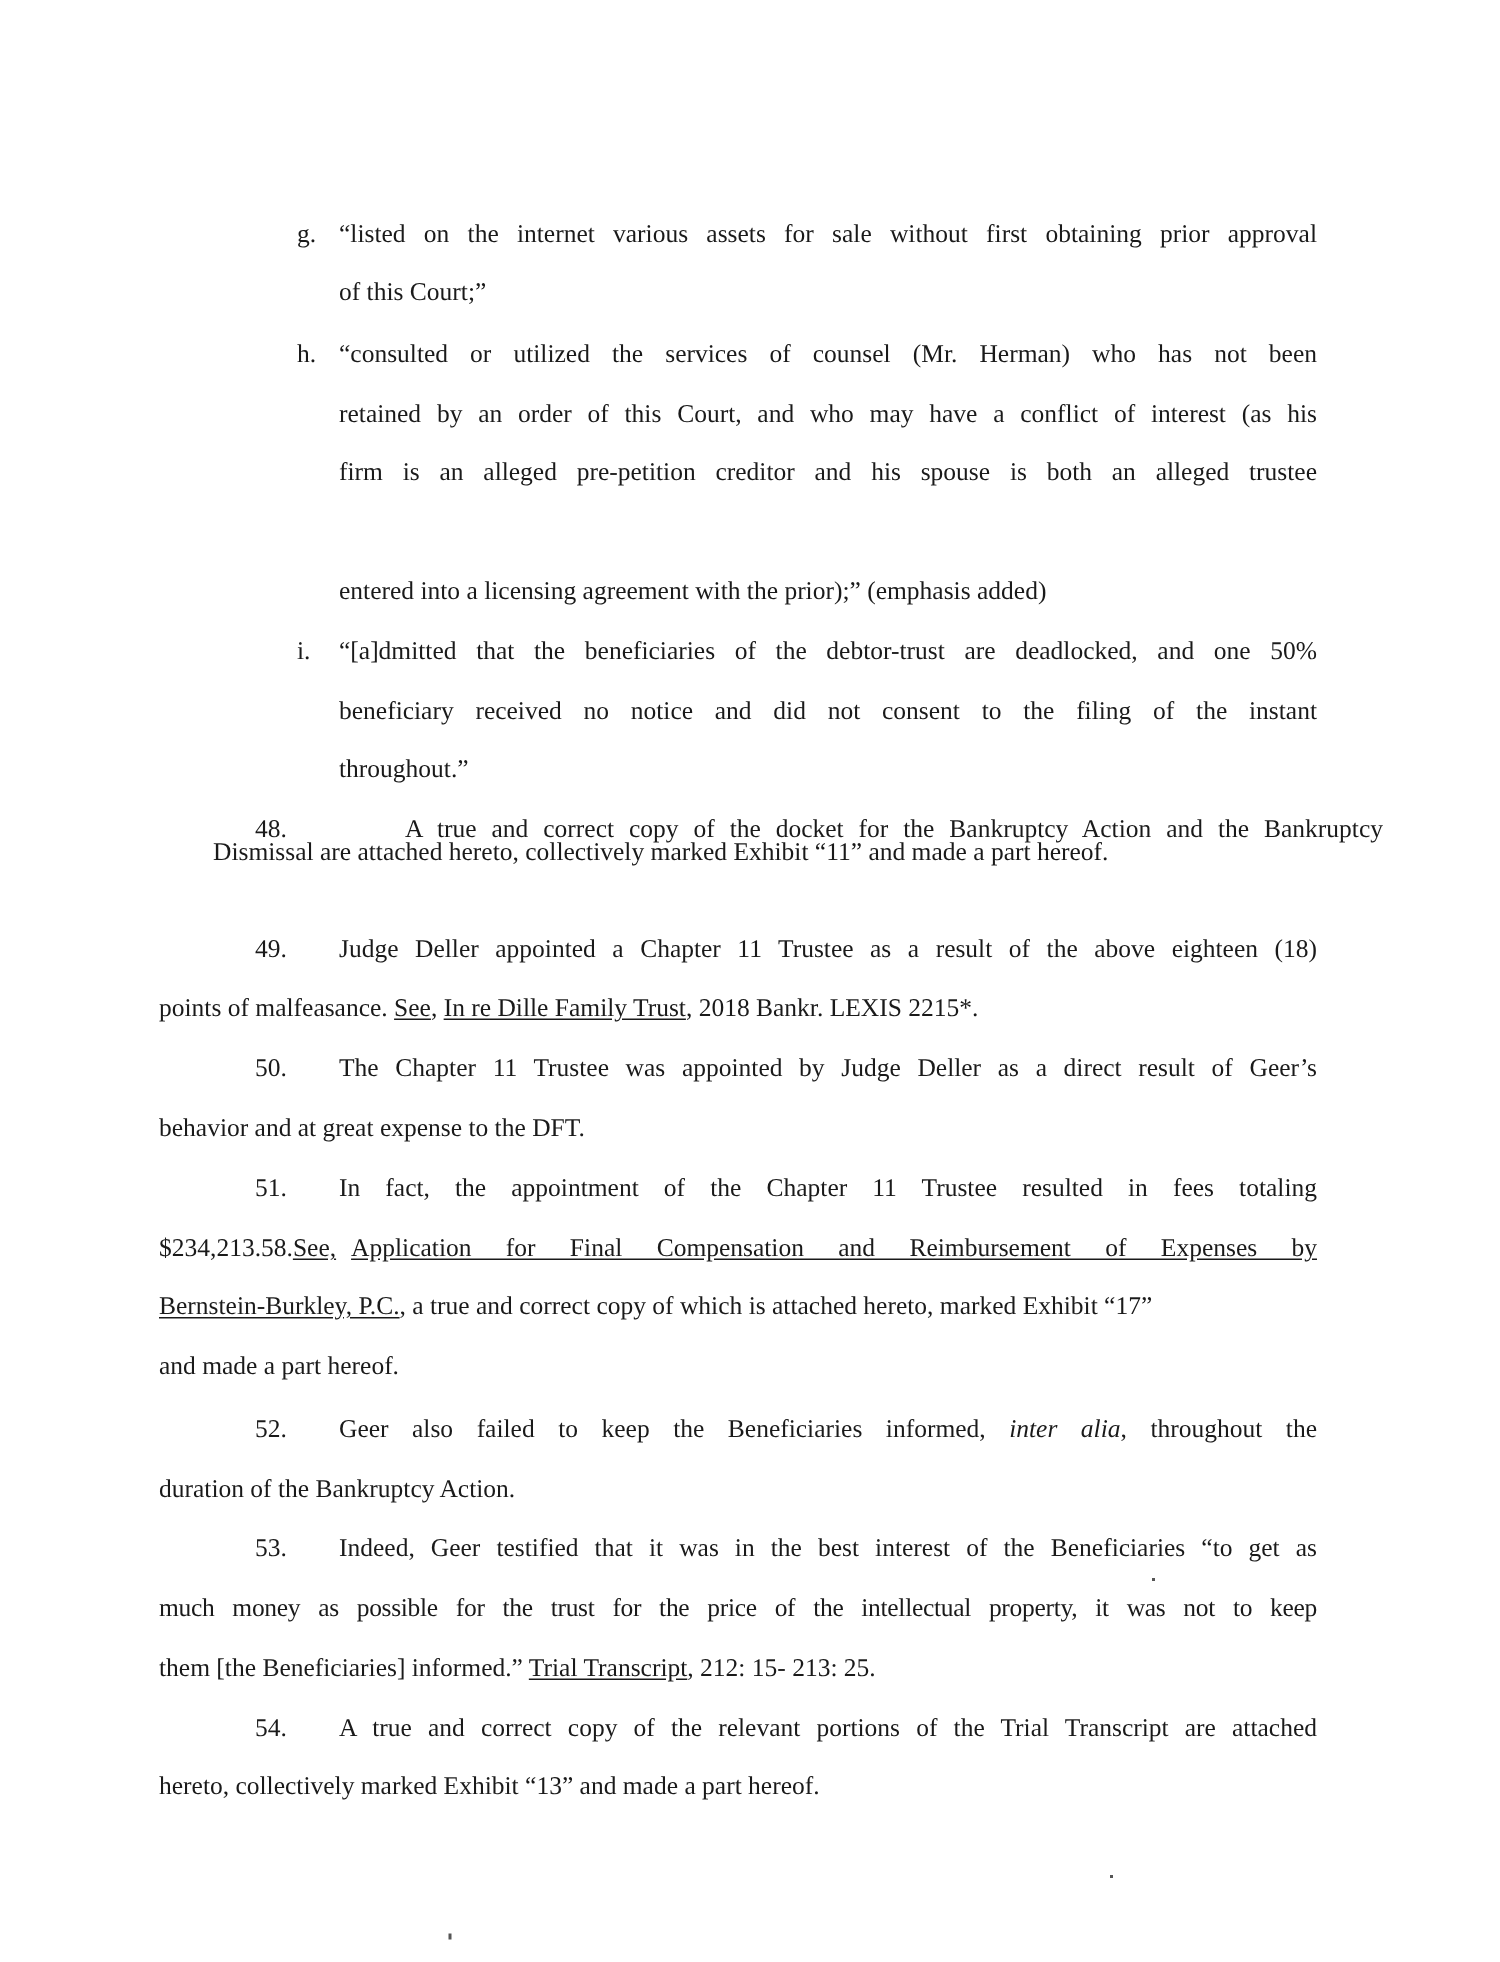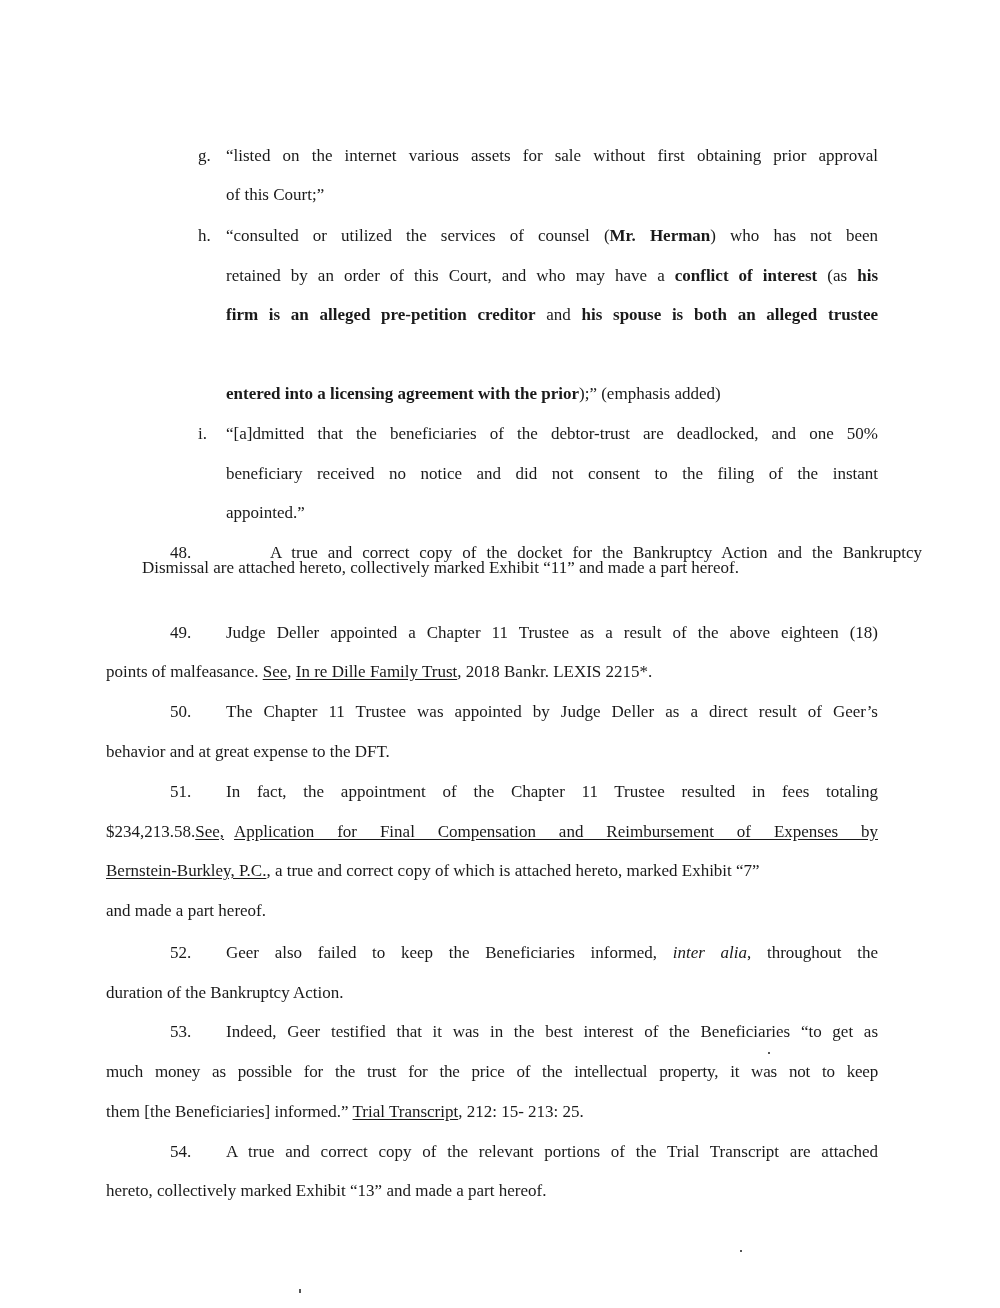--- a/index.html
+++ b/index.html
@@ -8,21 +8,21 @@
     font-family: "Liberation Serif", "DejaVu Serif", serif;
     color: #1a1a1a;
     font-size: 17px;
   }
   .page { position: absolute; left: 0; top: 0; width: 1000px; height: 1308px; }
   .line {
     position: absolute; white-space: nowrap; line-height: 20px;
   }
   .just { text-align: justify; text-align-last: justify; }
   .u { text-decoration: underline; text-underline-offset: 2px; }
-  .b { font-weight: bold; }
+  .b { font-weight: normal; }
   .i { font-style: italic; }
   .speck { position: absolute; width: 2px; height: 2px; background: #555; }
 </style>
 </head>
 <body>
 
 <div class="page">
 
   <div class="line" style="left:198px; top:146px;">g.</div>
   <div class="line just" style="left:226px; top:146px; width:652px;">“listed on the internet various assets for sale without first obtaining prior approval</div>
@@ -30,42 +30,42 @@
 
   <div class="line" style="left:198px; top:226px;">h.</div>
   <div class="line just" style="left:226px; top:226px; width:652px;"><span>“consulted or utilized the services of counsel (</span><span class="b">Mr. Herman</span><span>) who has not been</span></div>
   <div class="line just" style="left:226px; top:266px; width:652px;"><span>retained by an order of this Court, and who may have a </span><span class="b">conflict of interest</span><span> (as </span><span class="b">his</span></div>
   <div class="line just" style="left:226px; top:305px; width:652px;"><span class="b">firm is an alleged pre-petition creditor</span><span> and </span><span class="b">his spouse is both an alleged trustee</span></div>
   <div class="line" style="left:226px; top:384px;"><span class="b">entered into a licensing agreement with the prior</span><span>);” (emphasis added)</span></div>
 
   <div class="line" style="left:198px; top:424px;">i.</div>
   <div class="line just" style="left:226px; top:424px; width:652px;">“[a]dmitted that the beneficiaries of the debtor-trust are deadlocked, and one 50%</div>
   <div class="line just" style="left:226px; top:464px; width:652px;">beneficiary received no notice and did not consent to the filing of the instant</div>
-  <div class="line" style="left:226px; top:503px;">appointed.”</div>
+  <div class="line" style="left:226px; top:503px;">throughout.”</div>
 
   <div class="line" style="left:170px; top:543px;">48.</div>
   <div class="line just" style="left:226px; top:543px; width:652px;margin-left:44px;">A true and correct copy of the docket for the Bankruptcy Action and the Bankruptcy</div>
   <div class="line" style="left:106px; top:558px;margin-left:36px;">Dismissal are attached hereto, collectively marked Exhibit “11” and made a part hereof.</div>
 
   <div class="line" style="left:170px; top:623px;">49.</div>
   <div class="line just" style="left:226px; top:623px; width:652px;">Judge Deller appointed a Chapter 11 Trustee as a result of the above eighteen (18)</div>
   <div class="line" style="left:106px; top:662px;"><span>points of malfeasance. </span><span class="u">See</span><span>, </span><span class="u">In re Dille Family Trust</span><span>, 2018 Bankr. LEXIS 2215*.</span></div>
 
   <div class="line" style="left:170px; top:702px;">50.</div>
   <div class="line just" style="left:226px; top:702px; width:652px;">The Chapter 11 Trustee was appointed by Judge Deller as a direct result of Geer’s</div>
   <div class="line" style="left:106px; top:742px;">behavior and at great expense to the DFT.</div>
 
   <div class="line" style="left:170px; top:782px;">51.</div>
   <div class="line just" style="left:226px; top:782px; width:652px;">In fact, the appointment of the Chapter 11 Trustee resulted in fees totaling</div>
   <div class="line" style="left:106px; top:822px; width:772px; display:flex; justify-content:center;">
     <span>$234,213.58. </span>
     <span class="u">See,</span>
     <span class="u just" style="flex:1; margin-left:10px; display:block;">Application for Final Compensation and Reimbursement of Expenses by</span>
   </div>
-  <div class="line" style="left:106px; top:861px; width:772px;"><span class="u">Bernstein-Burkley, P.C.</span><span>, a true and correct copy of which is attached hereto, marked Exhibit “7”</span></div>
+  <div class="line" style="left:106px; top:861px; width:772px;"><span class="u">Bernstein-Burkley, P.C.</span><span>, a true and correct copy of which is attached hereto, marked Exhibit “17”</span></div>
   <div class="line" style="left:106px; top:901px;">and made a part hereof.</div>
 
   <div class="line" style="left:170px; top:943px;">52.</div>
   <div class="line just" style="left:226px; top:943px; width:652px;"><span>Geer also failed to keep the Beneficiaries informed, </span><span class="i">inter alia</span><span>, throughout the</span></div>
   <div class="line" style="left:106px; top:983px;">duration of the Bankruptcy Action.</div>
 
   <div class="line" style="left:170px; top:1022px;">53.</div>
   <div class="line just" style="left:226px; top:1022px; width:652px;">Indeed, Geer testified that it was in the best interest of the Beneficiaries “to get as</div>
   <div class="line just" style="left:106px; top:1062px; width:772px; letter-spacing:-0.2px;">much money as possible for the trust for the price of the intellectual property, it was not to keep</div>
   <div class="line" style="left:106px; top:1102px;"><span>them [the Beneficiaries] informed.” </span><span class="u">Trial Transcript</span><span>, 212: 15- 213: 25.</span></div>

